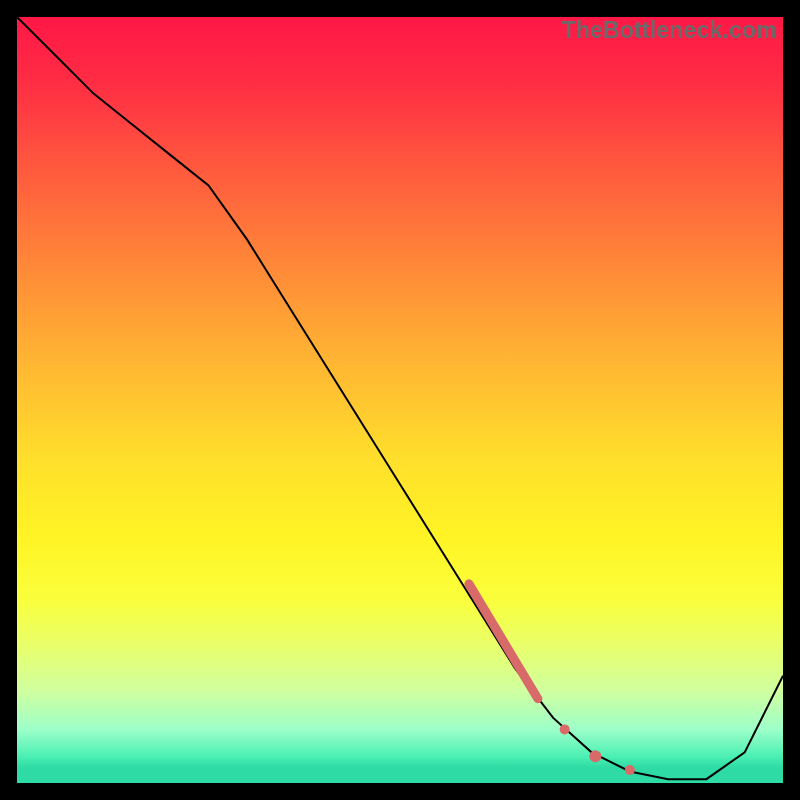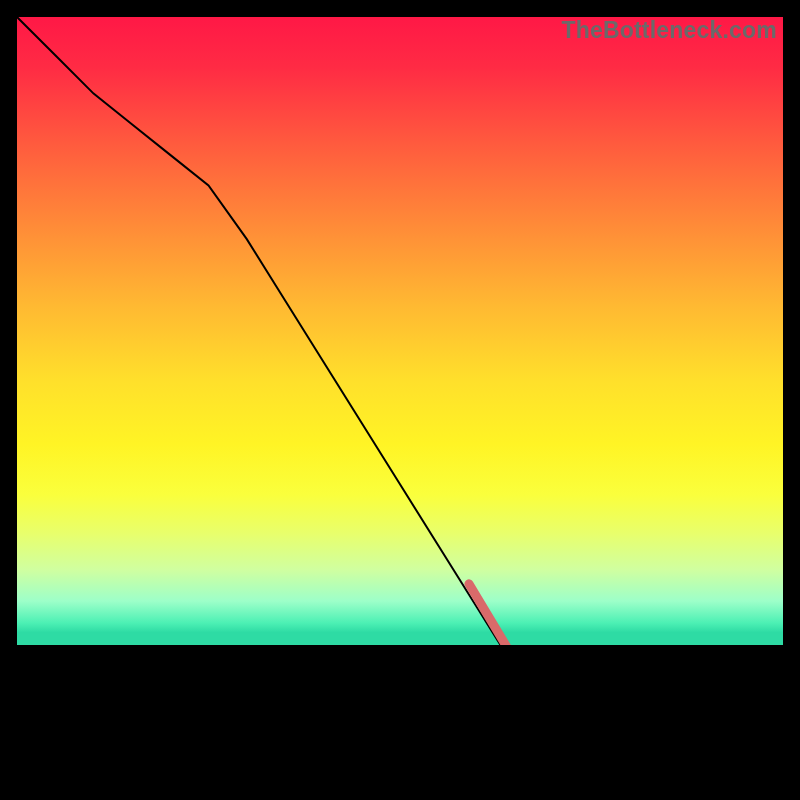--- a/index.html
+++ b/index.html
@@ -8,21 +8,21 @@
     position: relative;
     width: 800px;
     height: 800px;
     background: #000;
   }
   .plot {
     position: absolute;
     left: 17px;
     top: 17px;
     width: 766px;
-    height: 628px;
+    height: 766px;
     overflow: hidden;
   }
   .gradient {
     position: absolute;
     inset: 0;
     background: linear-gradient(to bottom,
       #ff1846 0%,
       #ff2b44 8%,
       #ff5a3e 20%,
       #ff8a38 33%,

